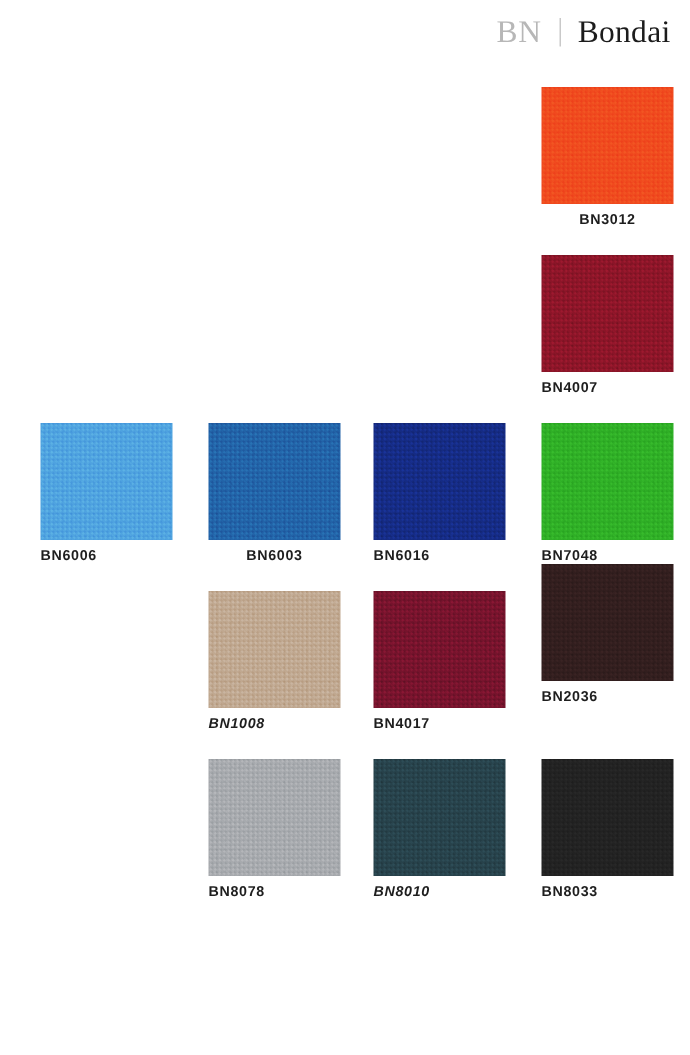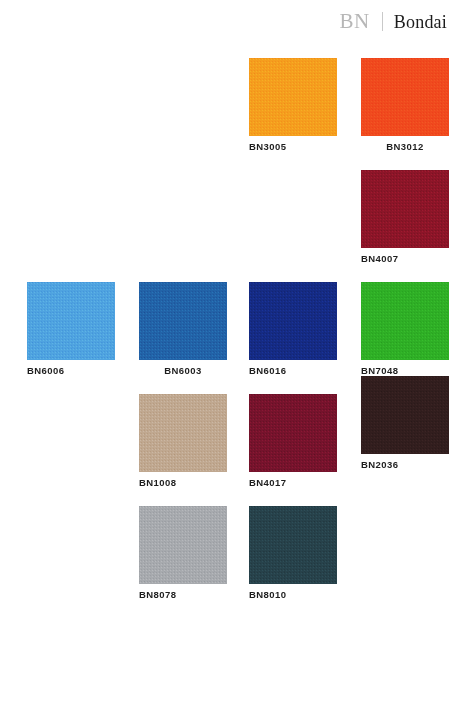--- a/index.html
+++ b/index.html
@@ -18,21 +18,21 @@
     font-family:"Liberation Serif",serif;
   }
   .brand-code{
     font-size:21px;color:#b7b7b7;letter-spacing:.5px;line-height:1;
   }
   .brand-divider{
     width:1px;height:19px;background:#c9c9c9;
     margin:0 11px 0 12px;
   }
   .brand-name{
-    font-size:18px;color:#1c1c1c;letter-spacing:.2px;line-height:1;
+    font-size:21px;color:#1c1c1c;letter-spacing:.2px;line-height:1;
   }
 
   
   .grid{position:absolute;left:0;top:0;width:460px;height:703px;}
 
   .cell{position:absolute;width:88px;}
 
   .swatch{
     width:88px;height:78px;position:relative;overflow:hidden;
   }
@@ -59,24 +59,20 @@
 
 <div class="page">
 
   <div class="header">
     <span class="brand-code">BN</span>
     <span class="brand-divider"></span>
     <span class="brand-name">Bondai</span>
   </div>
 
   <div class="grid" id="swatch-grid">
-      <div class="cell" style="left: 249px; top: 58px;">
-        <div class="swatch" style="background: rgb(245, 158, 30); width: 88px; height: 78px;"></div>
-        <div class="label">BN3005</div>
-      </div>
       <div class="cell" style="left: 361px; top: 58px; text-align: center;">
         <div class="swatch" style="background: rgb(240, 74, 30); width: 88px; height: 78px;"></div>
         <div class="label">BN3012</div>
       </div>
       <div class="cell" style="left: 361px; top: 170px;">
         <div class="swatch" style="background: rgb(140, 21, 40); width: 88px; height: 78px;"></div>
         <div class="label">BN4007</div>
       </div>
       <div class="cell" style="left: 27px; top: 282px;">
         <div class="swatch" style="background: rgb(79, 163, 224); width: 88px; height: 78px;"></div>
@@ -87,35 +83,39 @@
         <div class="label">BN6003</div>
       </div>
       <div class="cell" style="left: 249px; top: 282px;">
         <div class="swatch" style="background: rgb(21, 43, 132); width: 88px; height: 78px;"></div>
         <div class="label">BN6016</div>
       </div>
       <div class="cell" style="left: 361px; top: 282px;">
         <div class="swatch" style="background: rgb(47, 175, 38); width: 88px; height: 78px;"></div>
         <div class="label">BN7048</div>
       </div>
-      <div class="cell" style="left: 139px; top: 394px;">
+      <div class="cell" style="left: 139px; top: 394px; font-style: italic;">
         <div class="swatch" style="background: rgb(192, 168, 144); width: 88px; height: 78px;"></div>
         <div class="label">BN1008</div>
       </div>
       <div class="cell" style="left: 249px; top: 394px;">
         <div class="swatch" style="background: rgb(118, 19, 44); width: 88px; height: 78px;"></div>
         <div class="label">BN4017</div>
       </div>
       <div class="cell" style="left: 361px; top: 376px;">
         <div class="swatch" style="background: rgb(50, 30, 30); width: 88px; height: 78px;"></div>
         <div class="label">BN2036</div>
       </div>
       <div class="cell" style="left: 139px; top: 506px;">
         <div class="swatch" style="background: rgb(167, 170, 174); width: 88px; height: 78px;"></div>
         <div class="label">BN8078</div>
       </div>
-      <div class="cell" style="left: 249px; top: 506px;">
+      <div class="cell" style="left: 249px; top: 506px; font-style: italic;">
         <div class="swatch" style="background: rgb(39, 66, 75); width: 88px; height: 78px;"></div>
         <div class="label">BN8010</div>
+      </div>
+      <div class="cell" style="left: 361px; top: 506px;">
+        <div class="swatch" style="background: rgb(34, 34, 34); width: 88px; height: 78px;"></div>
+        <div class="label">BN8033</div>
       </div>
     </div>
 
 </div>
 
 </body></html>

